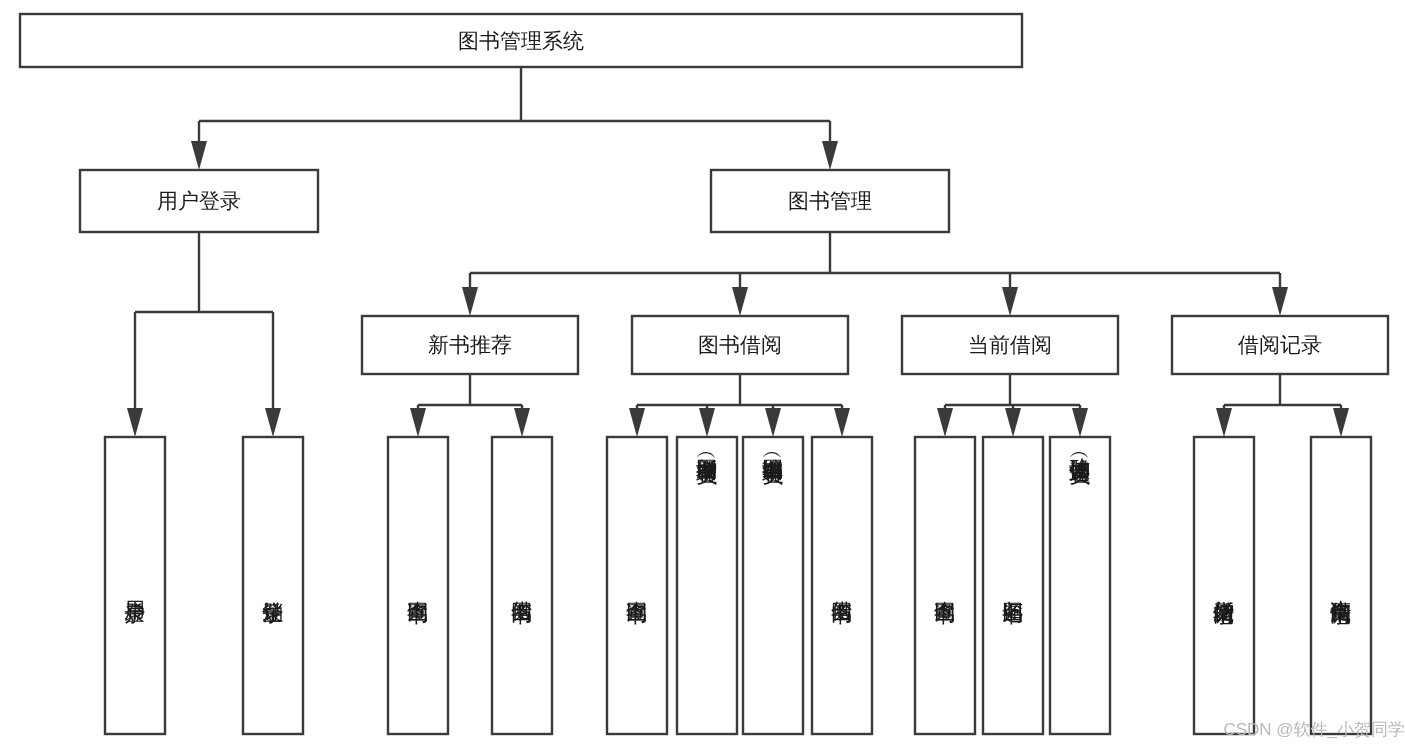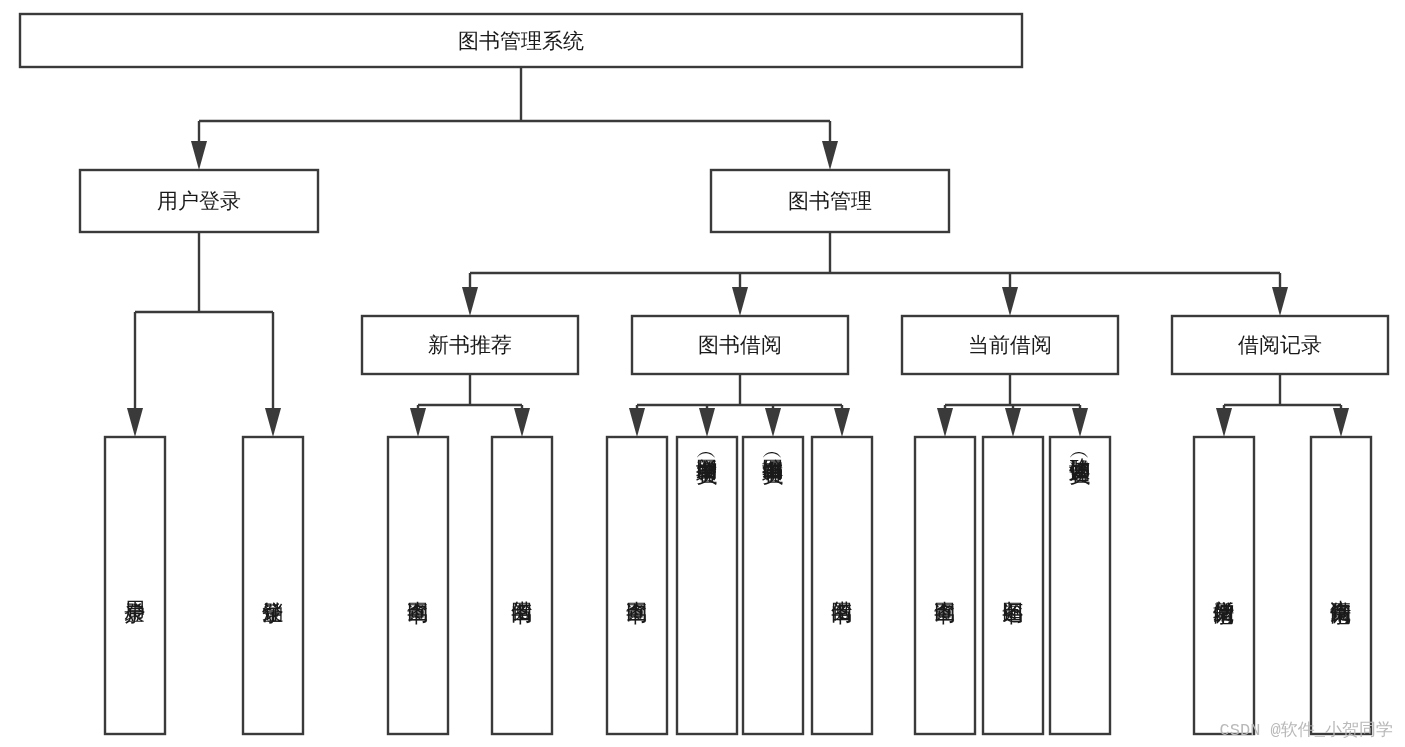--- a/index.html
+++ b/index.html
@@ -58,23 +58,23 @@
     color: #1a1a1a;
     letter-spacing: 1px;
     display: flex;
     align-items: center;
     justify-content: flex-start;
     white-space: nowrap;
     user-select: none;
   }
   .watermark {
     position: absolute;
-    right: 12px;
+    right: 0;
     bottom: 6px;
-    font-family: Liberation Mono, monospace;
+    font-family: Liberation Sans, sans-serif;
     font-size: 17px;
     color: #b9b9b9;
     white-space: nowrap;
     user-select: none;
   }
 </style>
 </head>
 <body>
 
 <div id="diagram-root">

